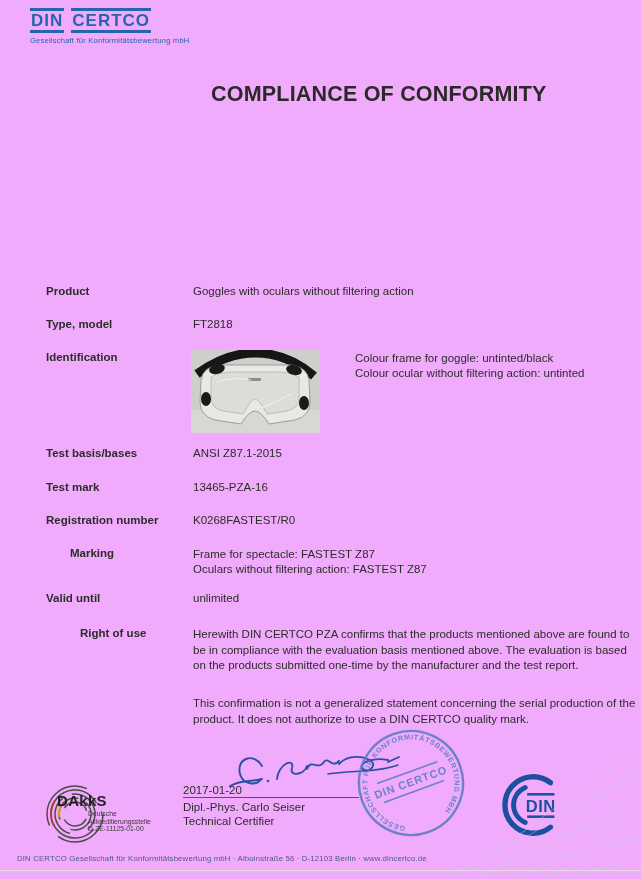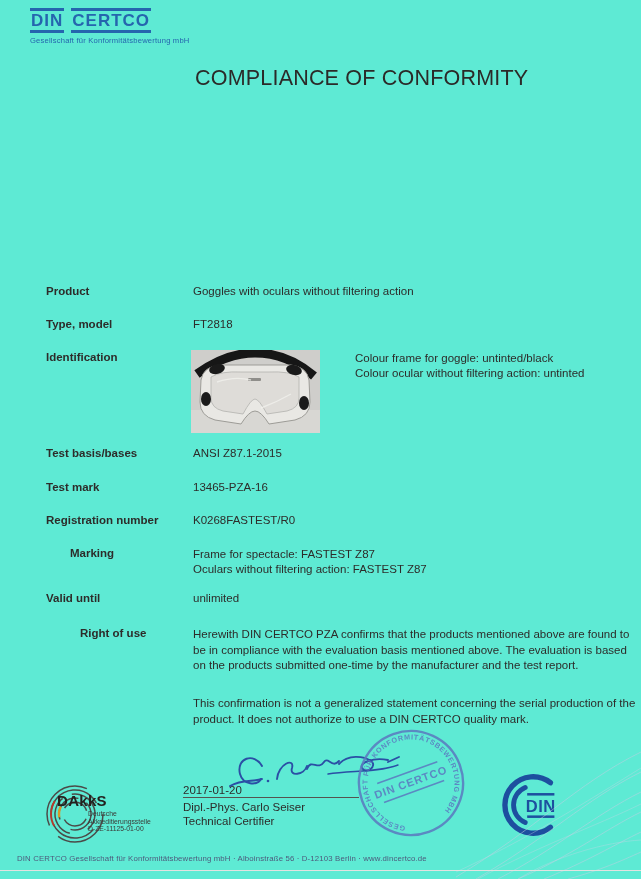--- a/index.html
+++ b/index.html
@@ -1,29 +1,29 @@
 <!DOCTYPE html>
 <html><head>
 <meta charset="utf-8">
 <style>
   html,body { margin:0; padding:0; background:#ffffff; }
   .page {
     position:relative; width:641px; height:879px; margin:0 auto;
-    background:#5eead4; overflow:hidden;
+    background:#f0abfc; overflow:hidden;
     font-family:"Liberation Sans", sans-serif; color:#2d2c2a;
   }
 
   
   .brand { position:absolute; left:30px; top:8px; }
   .brand-row { display:flex; gap:7px; color:#2565ae; font-weight:bold; font-size:17px; letter-spacing:1px; }
   .brand-seg { border-top:3px solid #2565ae; border-bottom:3px solid #2565ae; padding:0 1px; line-height:19px; }
   .brand-sub { margin-top:3px; font-size:7.6px; color:#2565ae; letter-spacing:0.2px; }
 
   
-  .title { position:absolute; left:195px; top:66px; margin:0; font-size:21.5px; font-weight:normal; color:#2b2a28; letter-spacing:0.2px; }
+  .title { position:absolute; left:195px; top:66px; margin:16px; font-size:21.5px; font-weight:bold; color:#2b2a28; letter-spacing:0.2px; }
 
   
   .lbl { position:absolute; left:46px; font-weight:bold; font-size:11.5px; white-space:nowrap; }
   .val { position:absolute; left:193px; font-size:11.5px; white-space:nowrap;text-align:center; }
   .t-product { top:285px; } .t-type { top:318px; } .t-ident { top:351px; }
   .t-basis { top:447px; } .t-mark { top:481px; } .t-reg { top:514px; }
   .t-marking { top:547px;padding-left:24px; } .t-valid { top:592px; } .t-rou { top:627px;padding-left:34px; }
   .lines { line-height:15px; white-space:nowrap; }
   .id-lines { position:absolute; left:355px; top:351px; font-size:11.5px; }
   .marking-lines { position:absolute; left:193px; top:547px; font-size:11.5px; }

